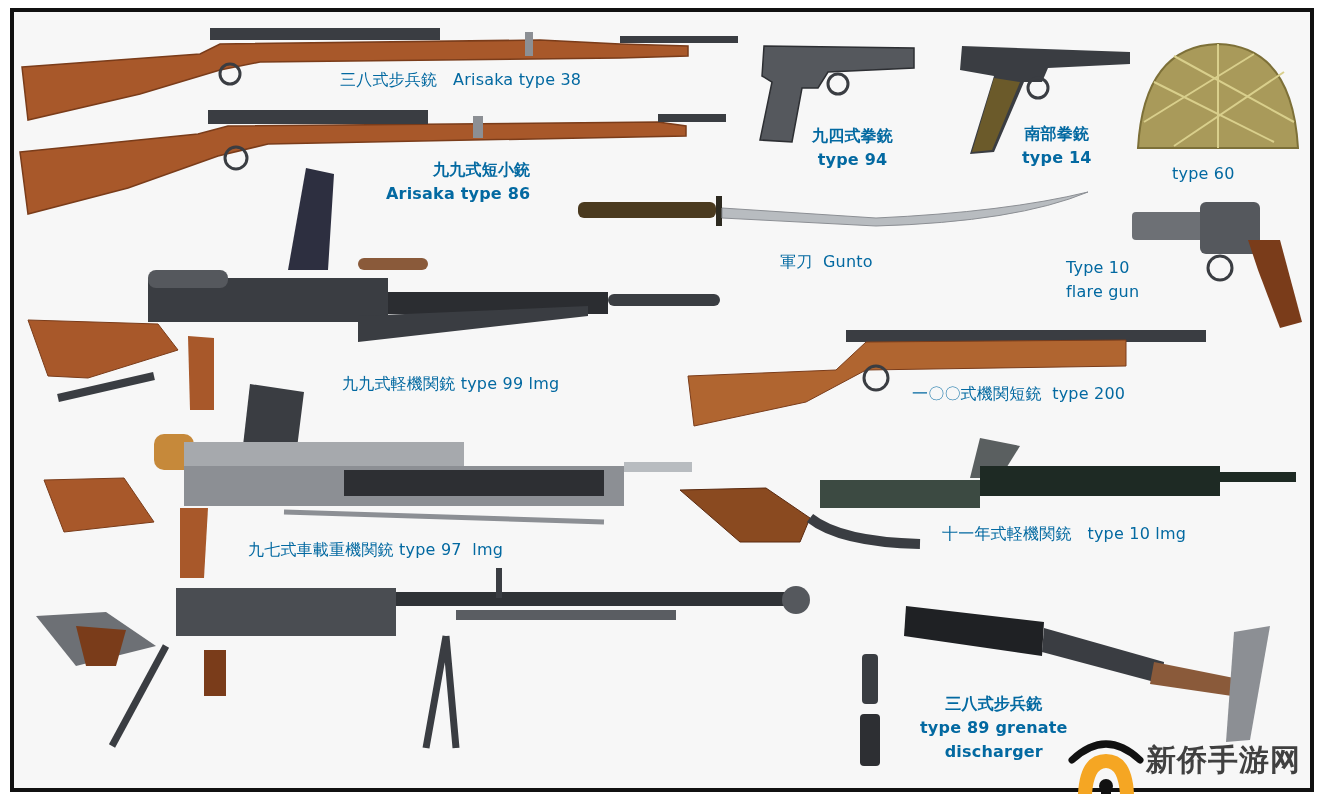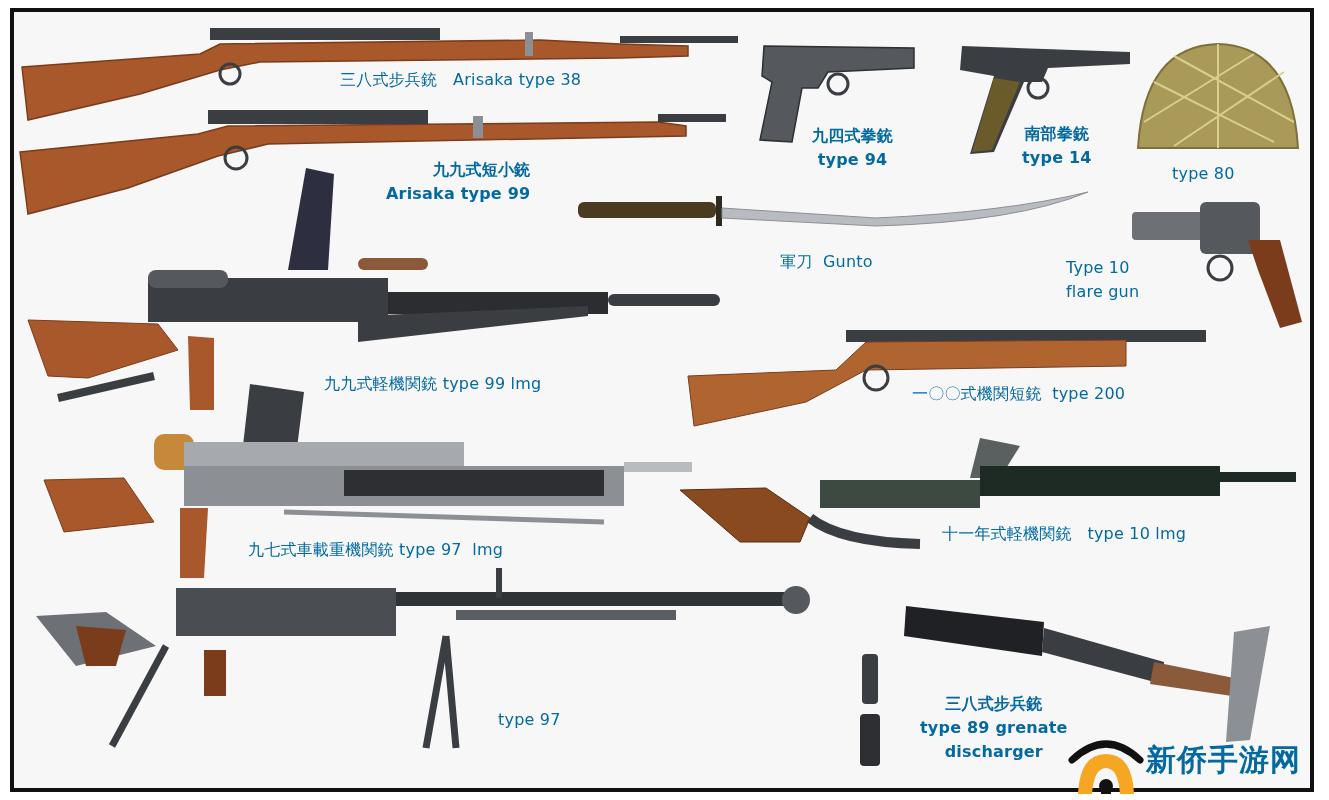--- a/index.html
+++ b/index.html
@@ -3,21 +3,21 @@
 <meta charset="utf-8">
 <style>
   html,body{margin:0;padding:0;}
   body{width:1329px;height:800px;background:#ffffff;position:relative;overflow:hidden;font-family:"DejaVu Sans","Liberation Sans",sans-serif;}
   .frame{position:absolute;left:10px;top:8px;width:1296px;height:776px;border:4px solid #111;background:#f7f7f7;}
   .lbl{position:absolute;color:#0369a1;font-size:16px;line-height:24px;white-space:nowrap;letter-spacing:0.2px;}
   .lbl span{display:block;}
   .c{text-align:center;font-weight:bold;}
   svg.w{position:absolute;overflow:visible;}
   .wm{position:absolute;left:1068px;top:734px;width:250px;height:60px;}
-  .wm-text{position:absolute;left:78px;top:6px;font-family:"DejaVu Serif",serif;font-weight:bold;font-size:30px;color:#0369a1;letter-spacing:1px;white-space:nowrap;}
+  .wm-text{position:absolute;left:78px;top:6px;font-family:"DejaVu Serif",serif;font-weight:bold;font-size:30px;color:#404040;letter-spacing:1px;white-space:nowrap;}
 </style>
 </head>
 <body>
 
 <div class="frame"></div>
 
 <svg class="w" style="left:20px;top:22px" width="720" height="100" viewBox="0 0 720 100">
   <path d="M2 45 L180 32 L200 22 L520 18 L600 22 L668 24 L668 34 L600 36 L240 40 L200 48 L120 72 L8 98 Z" fill="#a8582a" stroke="#7a3c1a" stroke-width="1.5"></path>
   <rect x="190" y="6" width="230" height="12" fill="#3a3d42"></rect>
   <rect x="600" y="14" width="118" height="7" fill="#3a3d42"></rect>
@@ -132,64 +132,64 @@
   <rect x="6" y="2" width="16" height="50" rx="4" fill="#3a3d42"></rect>
   <rect x="4" y="62" width="20" height="52" rx="4" fill="#2d2f33"></rect>
 </svg>
 
 <div class="lbl" style="left:340px;top:68px">
   <span style="display:inline">三八式步兵銃</span>&nbsp;&nbsp;&nbsp;<span style="display:inline">Arisaka type 38</span>
 </div>
 
 <div class="lbl c" style="left:386px;top:158px">
   <span style="text-align:right;padding-left:6px">九九式短小銃</span>
-  <span>Arisaka type 99</span>
+  <span>Arisaka type 86</span>
 </div>
 
 <div class="lbl c" style="left:812px;top:124px">
   <span>九四式拳銃</span>
   <span>type 94</span>
 </div>
 
 <div class="lbl c" style="left:1022px;top:122px">
   <span>南部拳銃</span>
   <span>type 14</span>
 </div>
 
 <div class="lbl" style="left:1172px;top:162px">
-  <span>type 80</span>
+  <span>type 60</span>
 </div>
 
 <div class="lbl" style="left:780px;top:250px">
   <span style="display:inline">軍刀</span>&nbsp;&nbsp;<span style="display:inline">Gunto</span>
 </div>
 
 <div class="lbl" style="left:1066px;top:256px">
   <span>Type 10</span>
   <span>flare gun</span>
 </div>
 
-<div class="lbl" style="left:324px;top:372px">
+<div class="lbl" style="left:342px;top:372px">
   <span style="display:inline">九九式軽機関銃</span>&nbsp;<span style="display:inline">type 99 lmg</span>
 </div>
 
 <div class="lbl" style="left:912px;top:382px">
   <span style="display:inline">一〇〇式機関短銃</span>&nbsp;&nbsp;<span style="display:inline">type 200</span>
 </div>
 
 <div class="lbl" style="left:248px;top:538px">
   <span style="display:inline">九七式車載重機関銃</span>&nbsp;<span style="display:inline;white-space:pre">type 97  lmg</span>
 </div>
 
 <div class="lbl" style="left:942px;top:522px">
   <span style="display:inline">十一年式軽機関銃</span>&nbsp;&nbsp;&nbsp;<span style="display:inline">type 10 lmg</span>
 </div>
 
 <div class="lbl" style="left:498px;top:684px">
-  <span>&nbsp;&nbsp;<span>type 97</span></span>
+  <span>&nbsp;&nbsp;</span>
 </div>
 
 <div class="lbl c" style="left:920px;top:692px">
   <span>三八式步兵銃</span>
   <span>type 89 grenate</span>
   <span>discharger</span>
 </div>
 
 <div class="wm">
   <svg width="76" height="60" viewBox="0 0 76 60" style="position:absolute;left:0;top:0">

